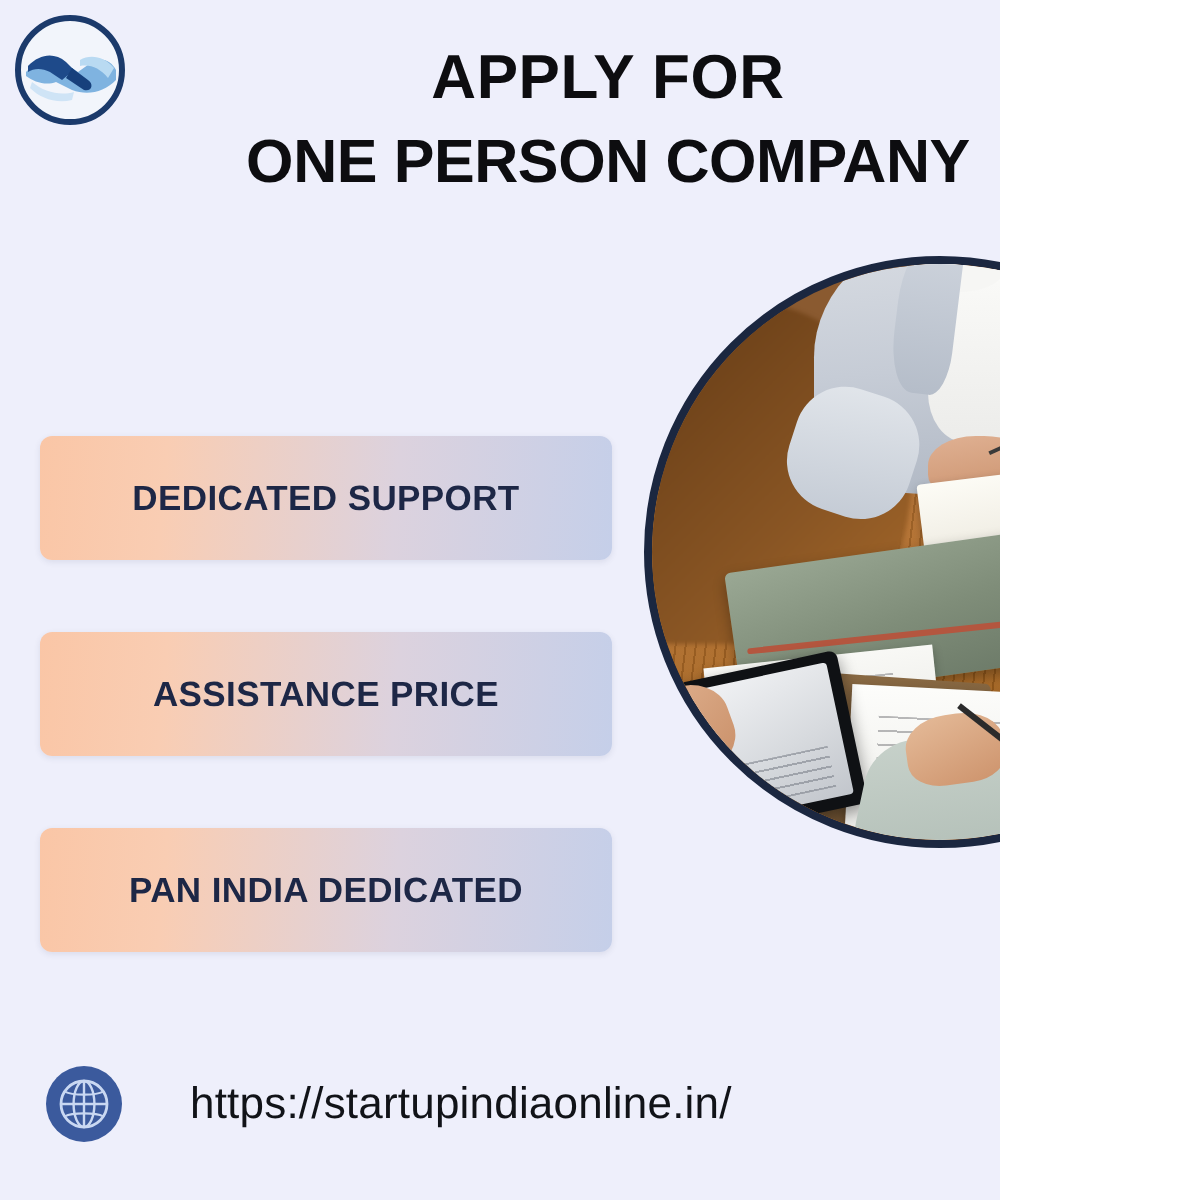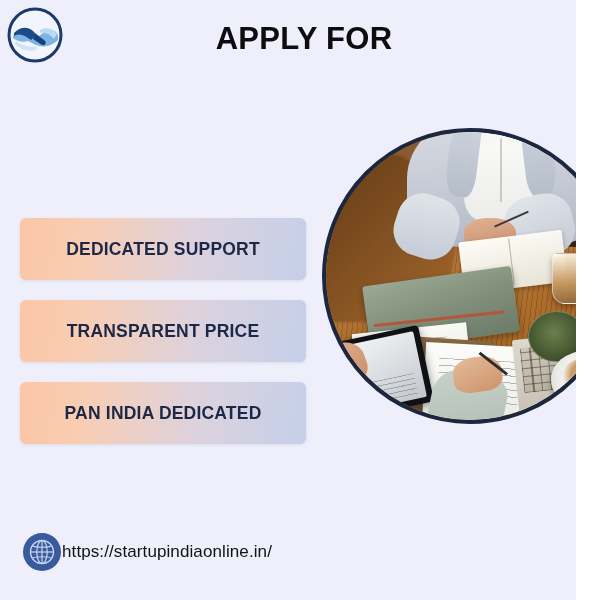--- a/index.html
+++ b/index.html
@@ -8,21 +8,21 @@
   }
   body {
     width: 600px;
     height: 600px;
     overflow: hidden;
     font-family: "Liberation Sans", sans-serif;
   }
 
   #poster {
     position: relative;
-    width: 576px;
+    width: 500px;
     height: 600px;
     background: #eeeffb;
     overflow: hidden;
   }
 
   
   .logo {
     position: absolute;
     left: 6px;
     top: 6px;
@@ -431,21 +431,21 @@
   
   .chips {
     position: absolute;
     left: 20px;
     top: 218px;
     width: 286px;
   }
   .chip {
     position: relative;
     height: 62px;
-    margin-bottom: 20px;
+    margin-bottom: 36px;
     border-radius: 6px;
     background: linear-gradient(95deg, #fac6a6 0%, #f9cdb3 22%, #dcd2de 62%, #c5cfe9 100%);
     display: flex;
     align-items: center;
     justify-content: center;
     box-shadow: 0 1px 3px rgba(40,50,90,0.10);
   }
   .chip-label {
     color: #1d2746;
     font-weight: bold;
@@ -461,22 +461,23 @@
     top: 532px;
     display: flex;
     align-items: center;
   }
   .globe {
     width: 40px;
     height: 40px;
     flex: 0 0 40px;
   }
   .footer-url {
+    margin-left: 33px;
     color: #111318;
-    font-size: 17px;
+    font-size: 22px;
     letter-spacing: 0.1px;
     white-space: nowrap;
   }
 </style>
 </head>
 <body>
 
 <div id="poster">
 
   <div class="logo">
@@ -485,20 +486,21 @@
       <path d="M7 30 C13 24, 20 22, 27 26 L33 30 L40 25 C45 22, 50 25, 52 29 L52 34 C46 40, 38 42, 30 39 L22 35 C17 37, 11 35, 7 32 Z" fill="#7fb3e0"></path>
       <path d="M8 27 C14 21, 21 20, 27 25 L31 29 L25 34 L19 30 C15 28, 11 28, 8 30 Z" fill="#1e4a8a"></path>
       <path d="M30 28 L38 34 C41 36, 40 40, 36 39 L27 33 Z" fill="#17407c"></path>
       <path d="M34 24 C39 21, 46 22, 51 28 L48 33 C44 28, 39 26, 34 27 Z" fill="#b9daf2"></path>
       <path d="M10 35 C16 40, 24 42, 31 40 L30 44 C22 46, 14 43, 9 38 Z" fill="#cfe4f6"></path>
     </svg>
   </div>
 
   <div class="headline">
     <span class="hl-line">APPLY FOR</span>
+    <span class="hl-line wide">ONE PERSON COMPANY</span>
   </div>
 
   <div class="photo-circle">
     <div class="photo-inner">
       <div class="tbl-wood"></div>
       <div class="tbl-dark-edge"></div>
       <div class="desk-dark"></div>
       <div class="phone-dark"></div>
 
       <div class="person">
@@ -546,21 +548,21 @@
         <div class="cup"></div>
       </div>
     </div>
   </div>
 
   <div class="chips">
     <div class="chip">
       <span class="chip-label">DEDICATED SUPPORT</span>
     </div>
     <div class="chip">
-      <span class="chip-label">TRANSPARENT PRICE</span>
+      <span class="chip-label">ASSISTANCE PRICE</span>
     </div>
     <div class="chip">
       <span class="chip-label">PAN INDIA DEDICATED</span>
     </div>
   </div>
 
   <div class="footer">
     <svg class="globe" viewBox="0 0 40 40">
       <circle cx="20" cy="20" r="19" fill="#3b5a9d"></circle>
       <circle cx="20" cy="20" r="11.5" fill="none" stroke="#c9d8f2" stroke-width="1.4"></circle>

